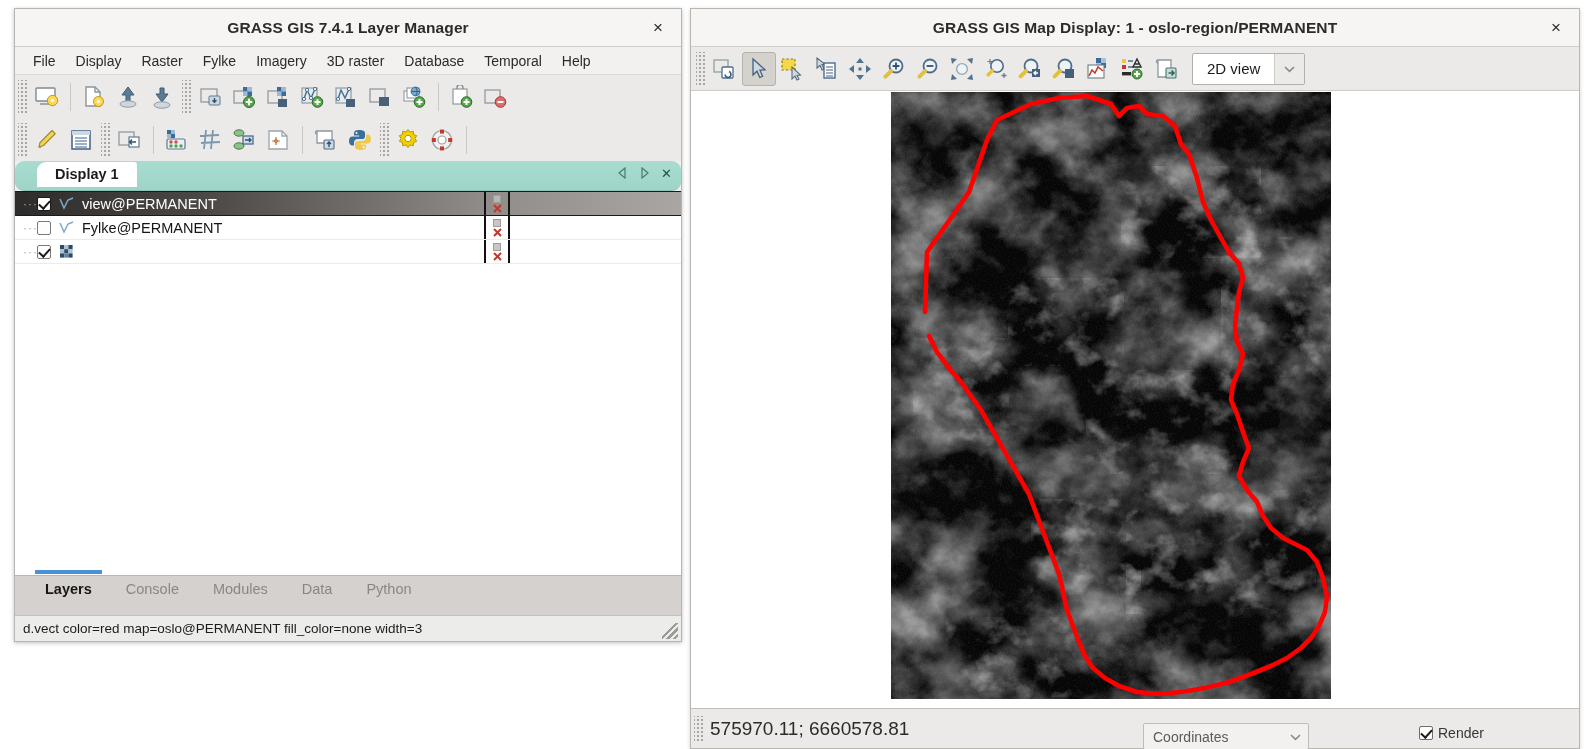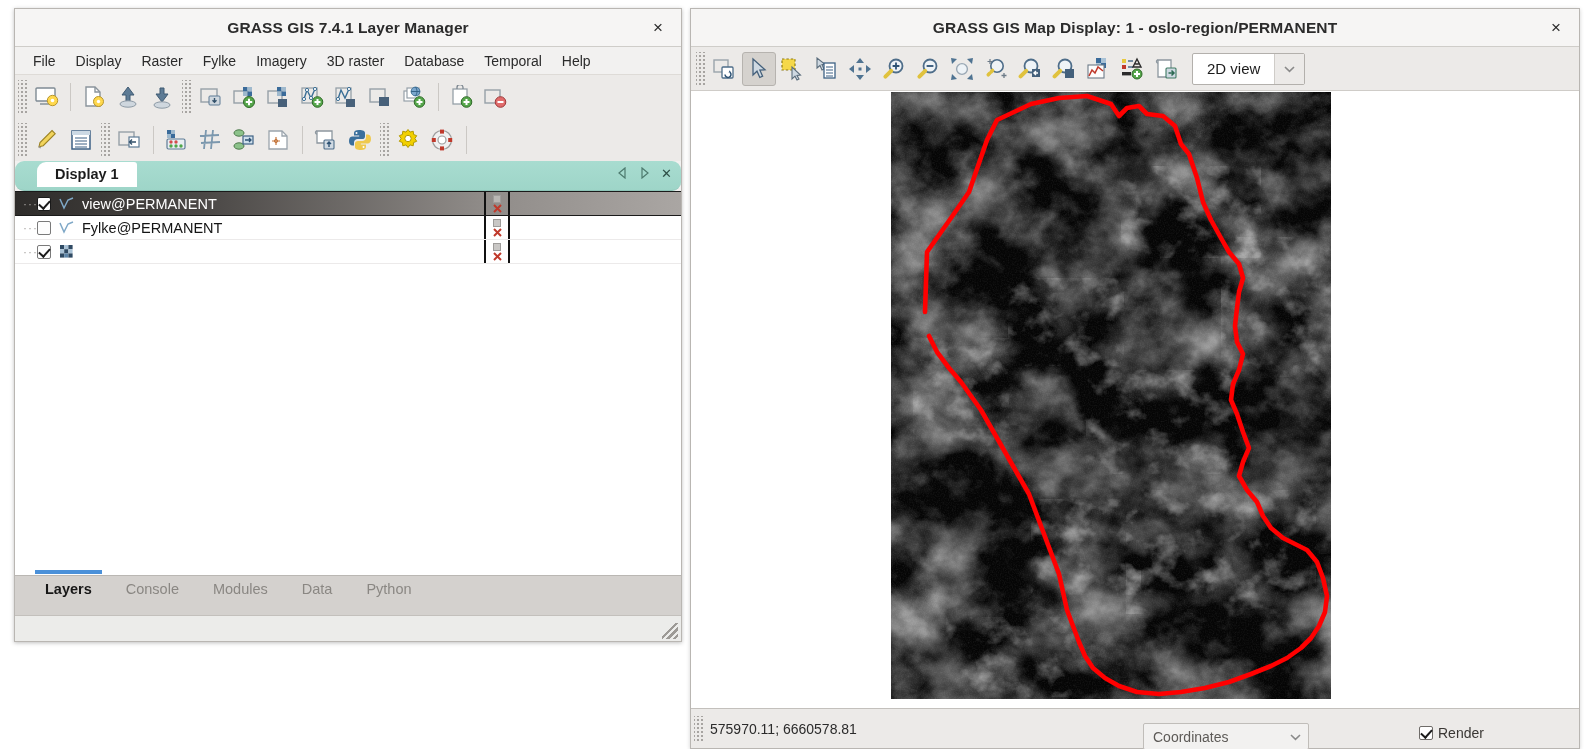--- a/index.html
+++ b/index.html
@@ -171,21 +171,21 @@
   }
   #raster-area {
     position: absolute; left: 200px; top: 0px; width: 440px; height: 607px;
     background: #000; overflow: hidden;
   }
   .md-status {
     height: 40px; background:#eceae8; border-top:1px solid #c3c0bc;
     display:flex; align-items:center; position: relative;
   }
   .md-status .grip { height:26px; }
-  .coords { font-size: 14px; color:#2b2b2b; margin-left:4px; white-space:nowrap; }
+  .coords { font-size: 19px; color:#2b2b2b; margin-left:4px; white-space:nowrap; }
   .combo {
     position:absolute; left: 452px; top: 14px; width: 166px; height: 27px;
     border:1px solid #c0bdb9; background:#f2f1f0; display:flex; align-items:center;
     border-radius:2px; cursor:pointer;
   }
   .combo .ctext { font-size:14px; color:#5d5a57; padding-left:9px; flex:1; white-space:nowrap; }
   .combo .carrow { width:26px; display:flex;align-items:center;justify-content:center; }
   .render-box { position:absolute; left: 728px; top: 16px; display:flex; align-items:center; gap:5px; cursor:pointer;}
   .render-box .cb {
     width:14px;height:14px;border:1px solid #6f6c69;background:#fff;border-radius:2px;position:relative;
@@ -527,20 +527,21 @@
 
     <div class="btabs">
       <div class="btab active">Layers</div>
       <div class="btab">Console</div>
       <div class="btab">Modules</div>
       <div class="btab">Data</div>
       <div class="btab">Python</div>
     </div>
 
     <div class="statusbar">
+      <span>d.vect color=red map=oslo@PERMANENT fill_color=none width=3</span>
       <div class="grip-corner"></div>
     </div>
   </div>
 
   <div class="window" id="map-display">
 
     <div class="titlebar">
       <div class="title">GRASS GIS Map Display: 1 - oslo-region/PERMANENT</div>
       <div class="closebtn">×</div>
     </div>

